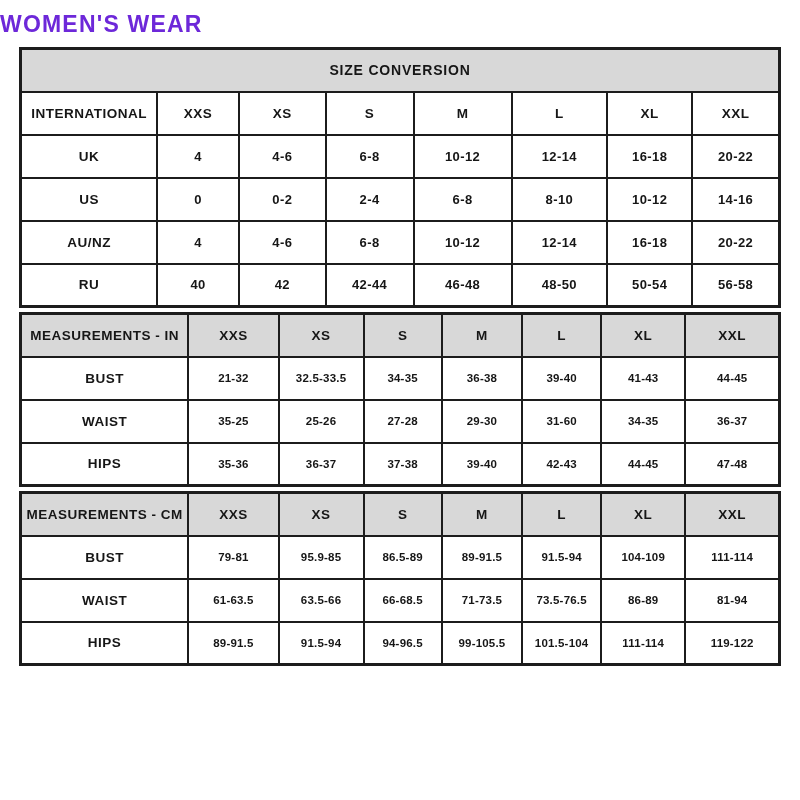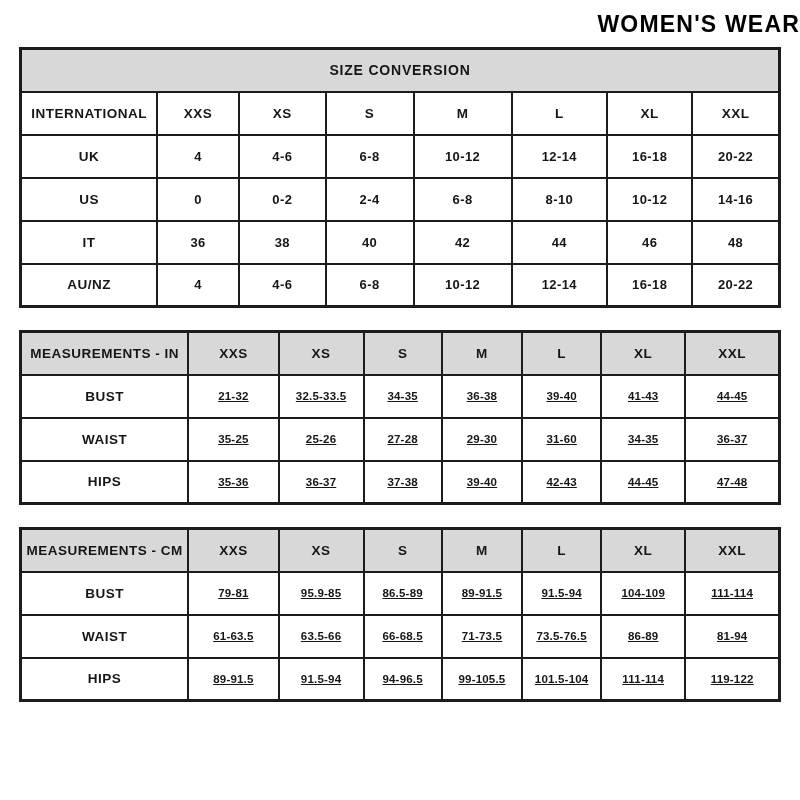--- a/index.html
+++ b/index.html
@@ -5,52 +5,52 @@
   * { box-sizing: border-box; }
   html, body { margin: 0; padding: 0; }
   body {
     width: 800px; height: 800px;
     background: #ffffff;
     color: #161616;
     font-family: "Liberation Sans", sans-serif;
     overflow: hidden;
   }
   .title {
-    text-align: right;
+    text-align: left;
     font-size: 23px;
     font-weight: bold;
     letter-spacing: 1.2px;
     padding: 11px 0 9px 0;
-    color: #000000;
+    color: #6d28d9;
   }
   .wrap { padding: 0 19px; }
   table {
     width: 100%;
     border-collapse: collapse;
     table-layout: fixed;
     border: 3px solid #1c1c1c;
-    margin-bottom: 22px;
+    margin-bottom: 4px;
   }
   td {
     border: 2px solid #1c1c1c;
     height: 43px;
     text-align: center;
     vertical-align: middle;
     font-weight: bold;
     font-size: 13px;
     letter-spacing: 0.4px;
     background: #ffffff;
     padding: 0 2px;
     overflow: hidden;
   }
   td.g { background: #d8d8d8; }
   td.banner { font-size: 14px; letter-spacing: 0.8px; }
   td.lbl { font-size: 13.5px; letter-spacing: 0.5px; }
   td.sz { font-size: 13.5px; letter-spacing: 0.5px; }
-  table.meas td.data { font-size: 11.5px; letter-spacing: 0.2px; text-decoration: underline; }
+  table.meas td.data { font-size: 11.5px; letter-spacing: 0.2px; }
 </style>
 </head>
 <body>
 
 <div class="title">WOMEN'S WEAR</div>
 
 <div class="wrap">
 
   <table>
     <colgroup>
@@ -91,38 +91,38 @@
       <td class="lbl">US</td>
       <td class="data">0</td>
       <td class="data">0-2</td>
       <td class="data">2-4</td>
       <td class="data">6-8</td>
       <td class="data">8-10</td>
       <td class="data">10-12</td>
       <td class="data">14-16</td>
     </tr>
     <tr>
-      <td class="lbl">IT</td>
-      <td class="data">36</td>
-      <td class="data">38</td>
-      <td class="data">40</td>
-      <td class="data">42</td>
-      <td class="data">44</td>
-      <td class="data">46</td>
-      <td class="data">48</td>
-    </tr>
-    <tr>
       <td class="lbl">AU/NZ</td>
       <td class="data">4</td>
       <td class="data">4-6</td>
       <td class="data">6-8</td>
       <td class="data">10-12</td>
       <td class="data">12-14</td>
       <td class="data">16-18</td>
       <td class="data">20-22</td>
+    </tr>
+    <tr>
+      <td class="lbl">RU</td>
+      <td class="data">40</td>
+      <td class="data">42</td>
+      <td class="data">42-44</td>
+      <td class="data">46-48</td>
+      <td class="data">48-50</td>
+      <td class="data">50-54</td>
+      <td class="data">56-58</td>
     </tr>
   </tbody>
     </table>
 
   <table class="meas">
     <colgroup>
       <col style="width:22.1%">
         <col style="width:11.9%">
         <col style="width:11.2%">
         <col style="width:10.3%">

